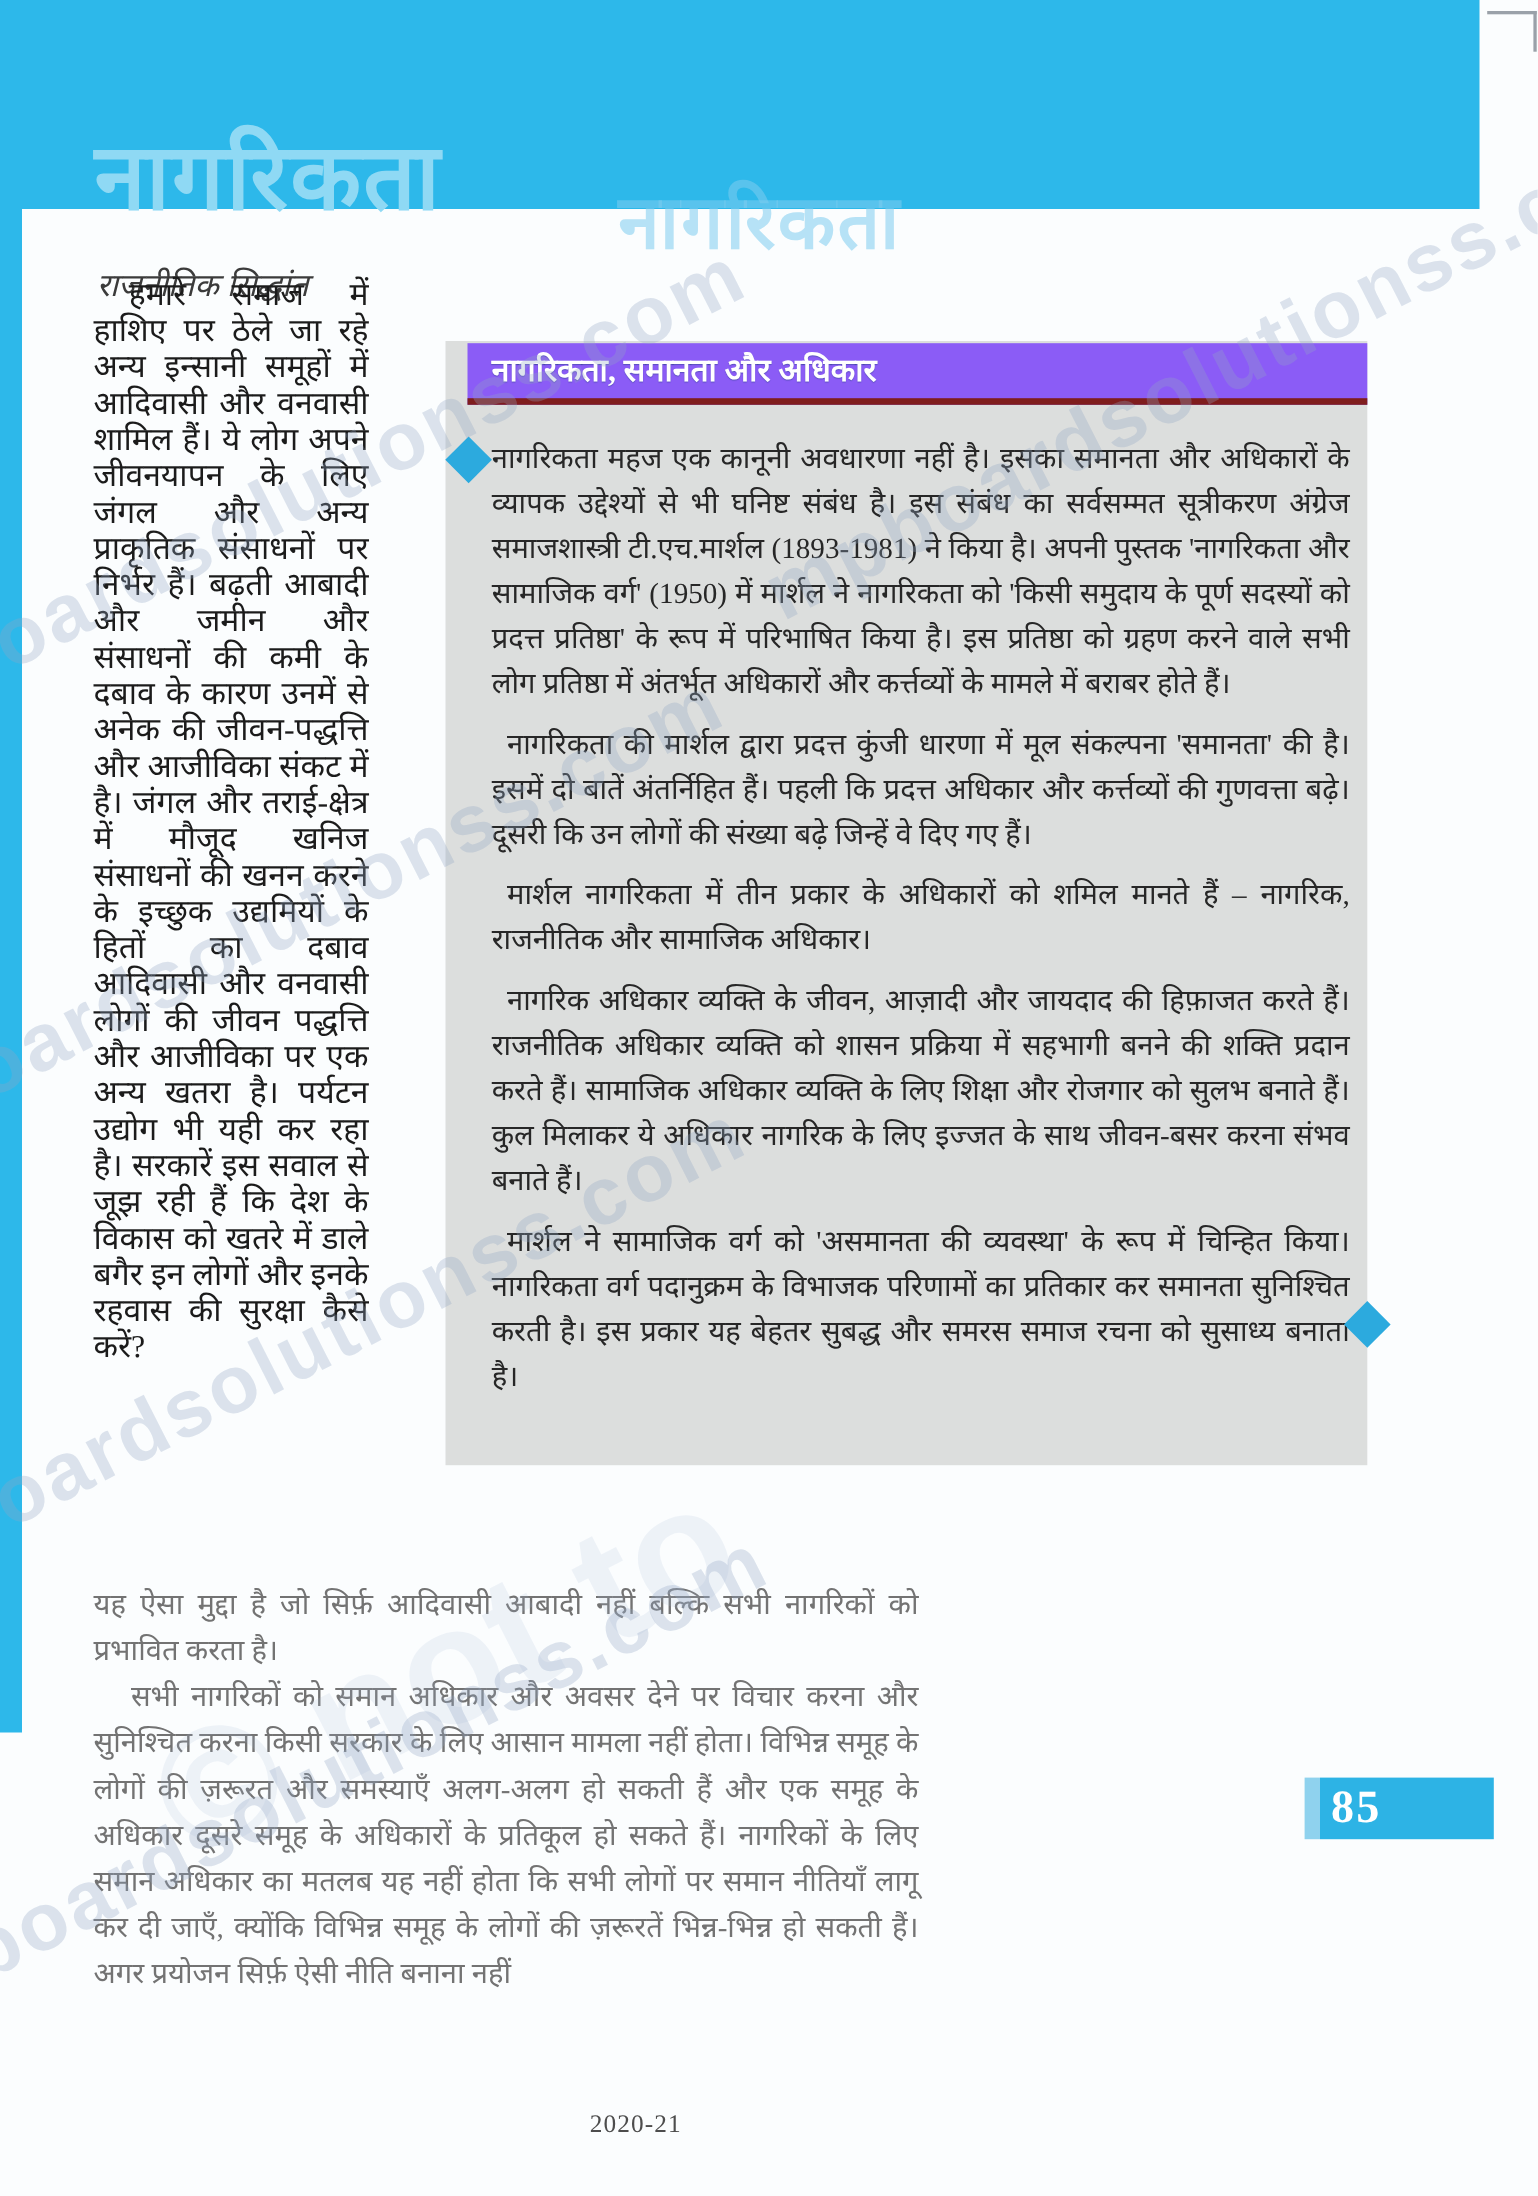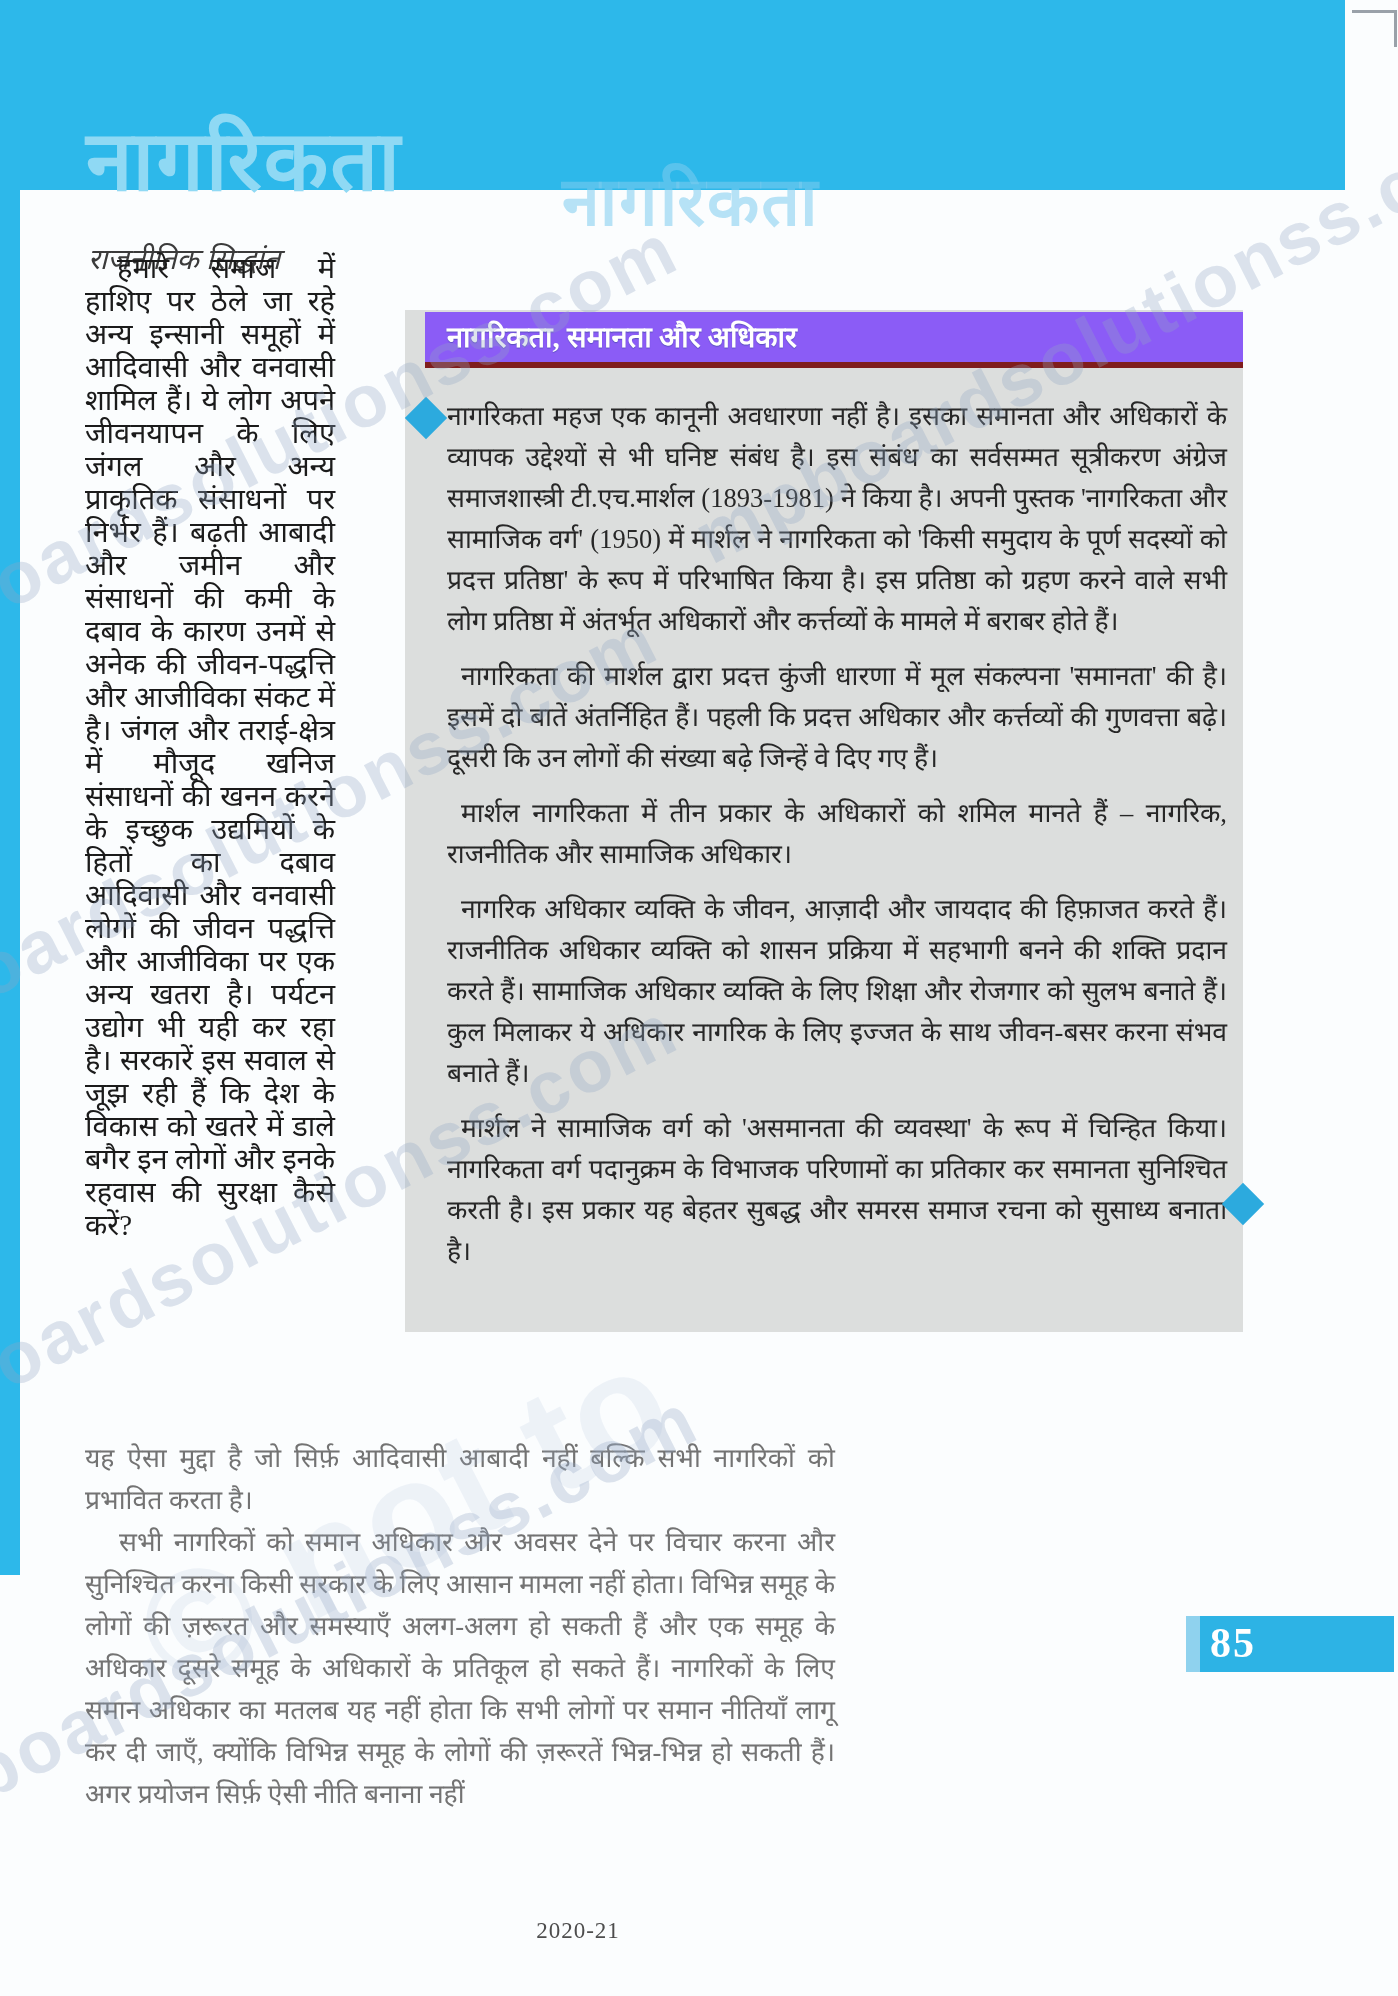--- a/index.html
+++ b/index.html
@@ -32,21 +32,21 @@
   .info-box-body p{margin:0 0 14px 0;}
   .info-box-body p.indented{text-indent:14px;}
   .diamond{position:absolute;width:30px;height:30px;background:#2caade;
     transform:rotate(45deg);z-index:4;}
   .diamond-left{left:411px;top:403px;}
   .diamond-right{left:1228px;top:1189px;}
   .bottom-text{position:absolute;left:85px;top:1437px;width:750px;font-size:26.5px;
     line-height:42px;text-align:justify;color:#737373;z-index:3;}
   .bottom-text p{margin:0;}
   .bottom-text p + p{text-indent:34px;}
-  .page-num-box{position:absolute;left:1186px;top:1616px;width:208px;height:56px;
+  .page-num-box{position:absolute;left:1186px;top:1616px;width:172px;height:56px;
     display:flex;z-index:3;}
   .page-num-strip{width:14px;height:100%;background:#8fd2ee;}
   .page-num-main{flex:1;background:#2db3e5;color:#ffffff;font-weight:bold;font-size:42px;
     line-height:54px;padding-left:10px;letter-spacing:2px;}
   .footer{position:absolute;left:0;top:1918px;width:1156px;text-align:center;
     font-size:23px;color:#4d4d4d;letter-spacing:1px;z-index:3;}
   .wm-layer{position:absolute;left:0;top:0;width:1398px;height:1996px;z-index:6;
     pointer-events:none;overflow:hidden;}
   .wm{position:absolute;font-family:"Liberation Sans","DejaVu Sans",sans-serif;
     font-size:74px;font-weight:bold;color:#93a7c4;opacity:0.30;letter-spacing:3px;

